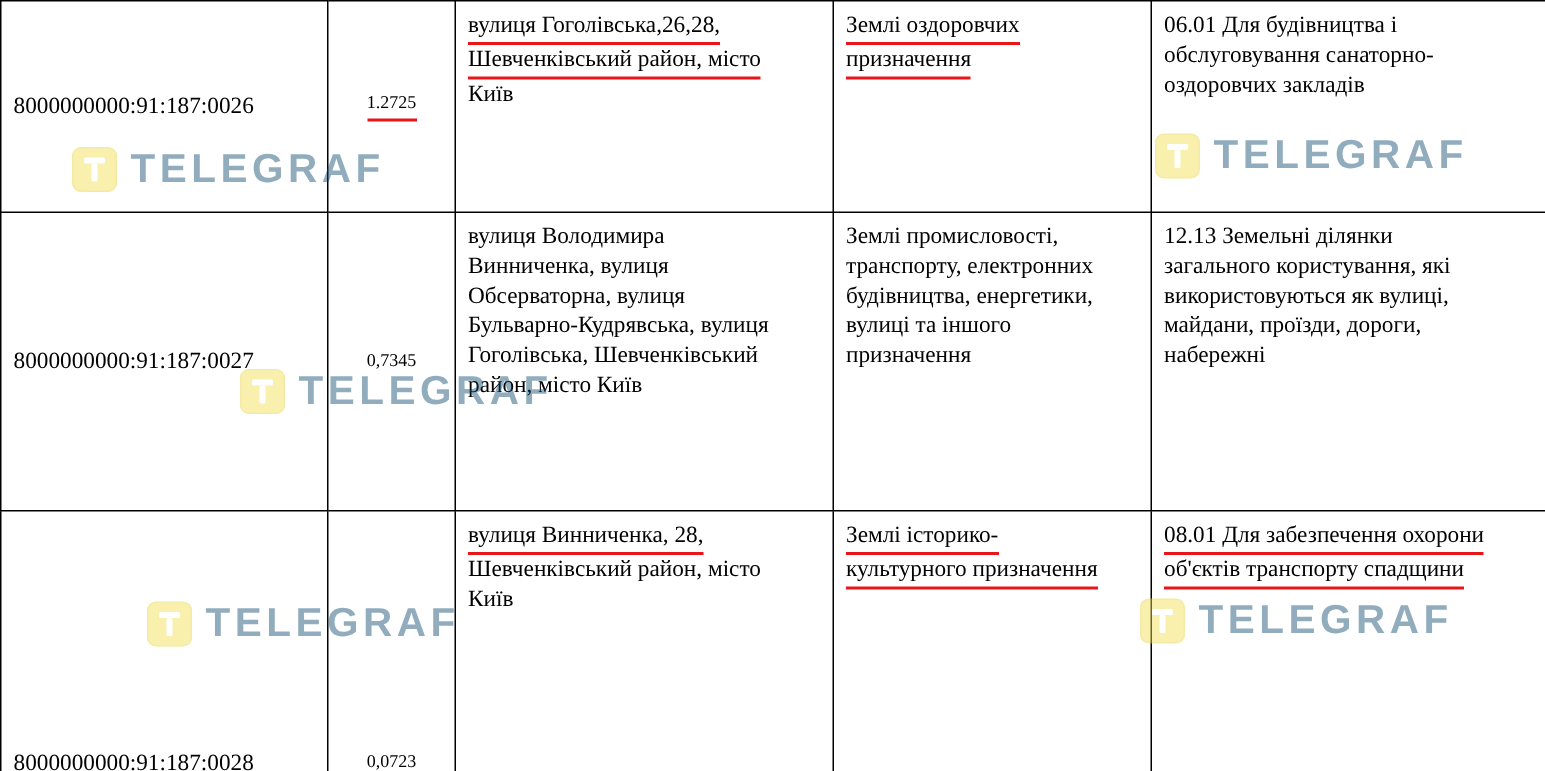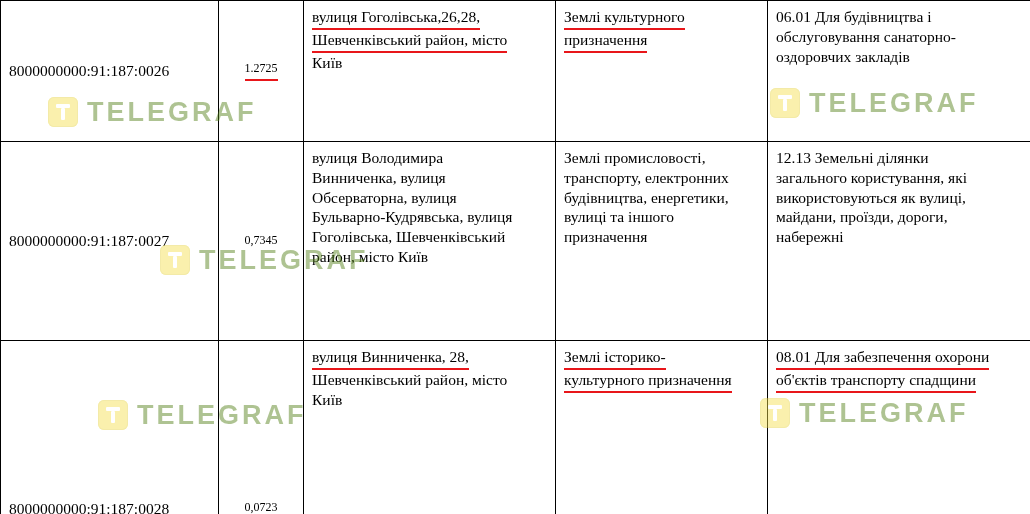--- a/index.html
+++ b/index.html
@@ -71,28 +71,29 @@
   .area-underline {
     display: inline-block;
     border-bottom: 2.5px solid #e8161a;
     padding-bottom: 2px;
   }
 
   
   .wm {
     position: absolute;
     display: flex;
+    align-items: center;
     gap: 9px;
     opacity: 0.45;
     pointer-events: none;
     font-family: "Liberation Sans", sans-serif;
     font-weight: bold;
     letter-spacing: 3px;
     font-size: 27px;
-    color: #4d7c0f;
+    color: #0c4a6e;
     user-select: none;
   }
   .wm .wm-badge {
     width: 30px;
     height: 30px;
     border-radius: 6px;
     background: #f4e04b;
     position: relative;
     flex: 0 0 auto;
     box-shadow: inset 0 0 0 1px #e6d23f;
@@ -144,21 +145,21 @@
         </td>
         <td class="cell-area">
           <span class="area-underline">1.2725</span>
         </td>
         <td class="cell-text">
           <div><span class="u-red-block">вулиця Гоголівська,26,28,</span></div>
           <div><span class="u-red-block">Шевченківський район, місто</span></div>
           <div><span>Київ</span></div>
         </td>
         <td class="cell-text">
-          <div><span class="u-red-block">Землі культурного</span></div>
+          <div><span class="u-red-block">Землі оздоровчих</span></div>
           <div><span class="u-red-block">призначення</span></div>
         </td>
         <td class="cell-text">
           <div><span>06.01 Для будівництва і</span></div>
           <div><span>обслуговування санаторно-</span></div>
           <div><span>оздоровчих закладів</span></div>
         </td>
       </tr>
 
       <tr class="r2">

